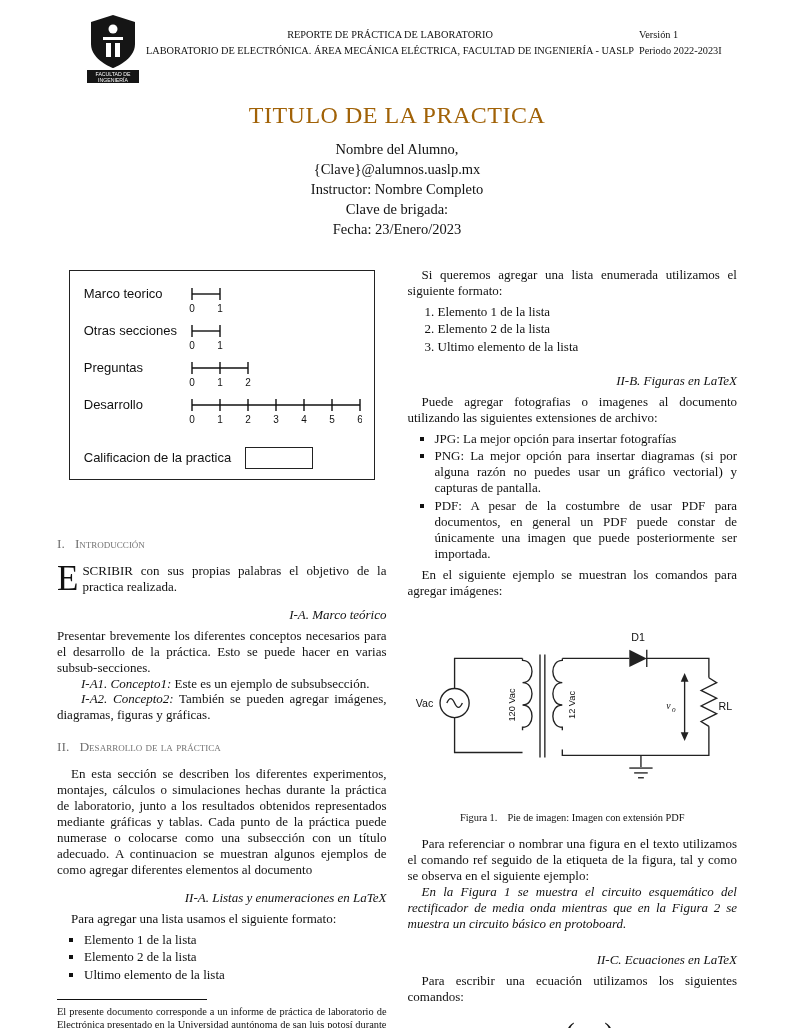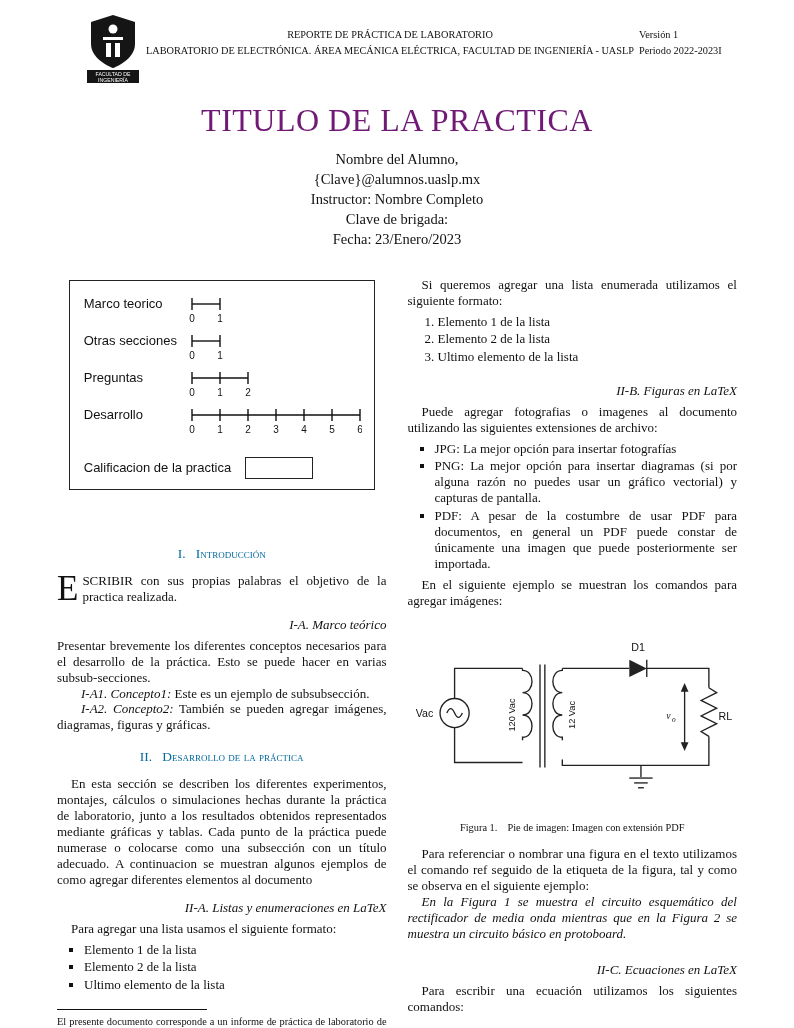--- a/index.html
+++ b/index.html
@@ -8,29 +8,29 @@
     width:794px; height:1028px; margin:0 auto; background:#ffffff;
     font-family:"Liberation Serif", serif; color:#111;
     padding:14px 57px 18px 57px; overflow:hidden; position:relative;
   }
   
   .header { display:flex; align-items:flex-start; }
   .logo { margin-left:28px; flex-shrink:0; }
   .header-center { flex:1; text-align:center; font-size:10.3px; line-height:1.55; padding-top:13px; }
   .header-right { width:98px; font-size:10.3px; line-height:1.55; padding-top:13px; flex-shrink:0; }
   
-  .doc-title { text-align:center; color:#701a75; font-size:32px; margin-top:14px; letter-spacing:0.5px; font-weight:400; }
+  .doc-title { text-align:center; color:#a16207; font-size:24px; margin-top:14px; letter-spacing:0.5px; font-weight:400; }
   .authors { text-align:center; font-size:14.5px; line-height:1.38; margin-top:10px; }
   
   .columns { display:flex; gap:21px; margin-top:28px; }
   .col { width:329.5px; text-align:justify; font-size:13px; line-height:1.23; }
   p.para { margin:0; }
   p.indent { text-indent:14px; }
   
-  .secheading { text-align:center; color:#0369a1; font-variant:small-caps; font-size:13.5px; margin:16px 0 10px 0; }
+  .secheading { text-align:left; color:#737373; font-variant:small-caps; font-size:13.5px; margin:16px 0 10px 0; }
   .secheading .secnum { margin-right:10px; }
   .subheading { font-style:italic; font-size:13px; margin:12px 0 5px 0; text-align:right; }
   .subsub { text-indent:24px; }
   .subsub .lbl { font-style:italic; }
   
   .dropcap { float:left; font-size:35px; line-height:0.82; padding:2px 4px 0 0; }
   
   ul.sq { list-style:square; padding-left:27px; margin:5px 0 5px 0; }
   ol.num { list-style:decimal; padding-left:30px; margin:5px 0 5px 0; }
   ul.sq li, ol.num li { margin:1.5px 0; text-align:justify; }

